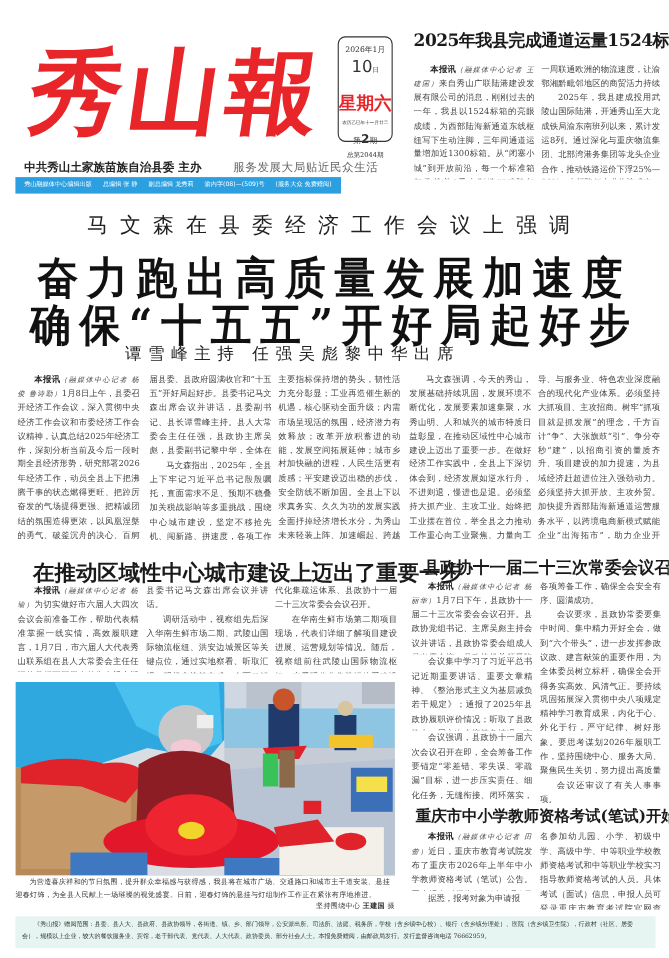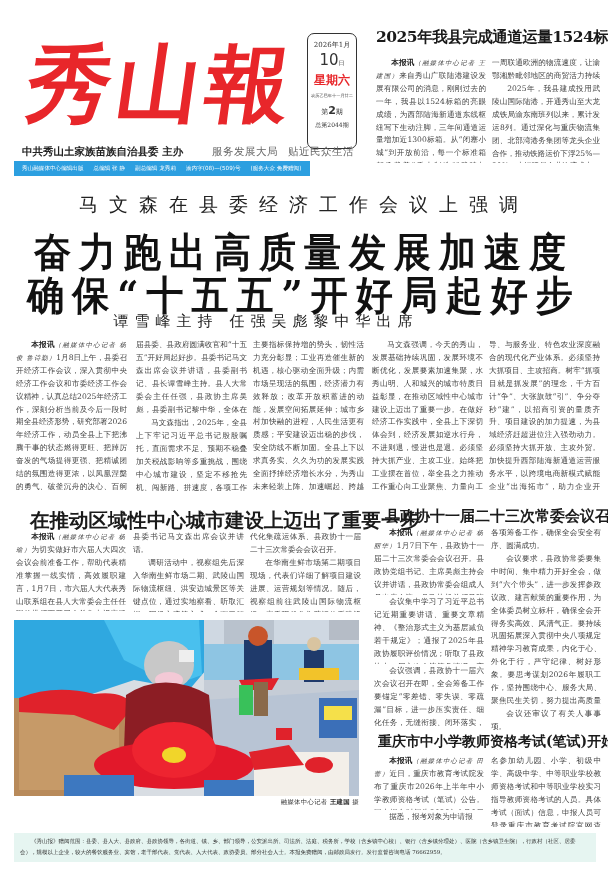--- a/index.html
+++ b/index.html
@@ -8,36 +8,36 @@
 
     
     .masthead-title {
       position: absolute; left: 28px; top: 28px; width: 262px; height: 112px;
       display: flex; align-items: center; justify-content: space-between;
       font-family: "DejaVu Serif", serif; font-weight: bold; color: #e8262a;
       font-size: 84px; line-height: 1; letter-spacing: 0;
     }
     .masthead-title span { display: inline-block; transform: skewX(-8deg); }
     .date-box {
-      position: absolute; left: 307px; top: 33px; width: 50px; height: 116px;
+      position: absolute; left: 307px; top: 33px; width: 50px; height: 96px;
       border: 1.5px solid #333; border-radius: 7px; text-align: center;
       font-family: "DejaVu Serif", serif; color: #333;
     }
     .date-box .ym { font-size: 7px; margin-top: 6px; }
     .date-box .day { font-family: "DejaVu Sans", sans-serif; font-size: 15px; margin-top: 3px; line-height: 1; }
     .date-box .day small { font-size: 6px; }
-    .date-box .week { color: #e8262a; font-weight: bold; font-size: 12px; margin-top: 4px; font-family: "DejaVu Sans", sans-serif; }
+    .date-box .week { color: #e8262a; font-weight: bold; font-size: 16px; margin-top: 16px; font-family: "DejaVu Sans", sans-serif; }
     .date-box .lunar { font-size: 4.2px; margin-top: 4px; white-space: nowrap; }
     .date-box .issue { font-size: 7px; margin-top: 6px; }
     .date-box .issue b { font-family: "DejaVu Sans", sans-serif; font-size: 11px; }
     .date-box .total { font-size: 6px; margin-top: 4px; }
 
     .sponsor { position: absolute; left: 22px; top: 145px; font-family: "DejaVu Sans", sans-serif; font-weight: bold; font-size: 10.5px; color: #222; }
     .slogan { position: absolute; left: 212px; top: 145px; font-size: 10.5px; color: #666; letter-spacing: 0.5px; }
-    .slogan span + span { margin-left: 10px; }
+    .slogan span + span { }
     .bluebar {
       position: absolute; left: 14px; top: 161px; width: 296px; height: 15px;
       background: #2c9fe0; color: #fff; font-family: "DejaVu Sans", sans-serif;
       font-size: 5.6px; line-height: 15px; padding-left: 8px; white-space: nowrap;
     }
     .bluebar span { margin-right: 10px; }
 
     
     .h-top {
       position: absolute; left: 376px; top: 27px; width: 226px;
@@ -170,21 +170,22 @@
     <rect x="285" y="48" width="40" height="12" fill="#f2c32a"></rect>
     <rect x="305" y="78" width="38" height="40" fill="#3b6fb8"></rect>
     <rect x="310" y="86" width="28" height="14" fill="#f5e04a"></rect>
     <rect x="240" y="132" width="95" height="44" fill="#f3efe9"></rect>
     <path d="M235 132 L275 125 L290 145 L240 150 Z" fill="#e0222b"></path>
     <ellipse cx="305" cy="145" rx="14" ry="8" fill="#e0222b"></ellipse>
     <rect x="262" y="108" width="16" height="12" fill="#e0222b"></rect>
   </svg>
 </div>
 <div class="caption">
-  <span class="credit"><span>融媒体中心记者</span> <b>王建国</b> <span>摄</span></span>
+  <span>为营造喜庆祥和的节日氛围，提升群众幸福感与获得感，我县将在城市广场、交通路口和城市主干道安装、悬挂迎春灯饰，为全县人民献上一场璀璨的视觉盛宴。日前，迎春灯饰的悬挂与灯组制作工作正在紧张有序地推进。</span>
+  <span class="credit"><span>坚持围绕中心</span> <b>王建国</b> <span>摄</span></span>
 </div>
 
 <div class="h2" style="left:385px; top:507px; font-size:15px;">县政协十一届二十三次常委会议召开</div>
 <div class="col" style="left:374px; top:527px; width:110px; height:68px;">
   <b>本报讯</b><span class="by">（融媒体中心记者 杨丽华）</span><span>1月7日下午，县政协十一届二十三次常委会会议召开。县政协党组书记、主席吴彪主持会议并讲话，县政协常委会组成人员出席会议，县政协机关领导班子成员及有关人员列席会议。</span>
 </div>
 <div class="col" style="left:374px; top:596px; width:110px; height:68px;">会议集中学习了习近平总书记近期重要讲话、重要文章精神、《整治形式主义为基层减负若干规定》；通报了2025年县政协履职评价情况；听取了县政协十一届六次会议筹备情况，审议通过了全会有关材料；部署了当前工作。</div>
 <div class="col" style="left:374px; top:665px; width:110px; height:65px;">会议强调，县政协十一届六次会议召开在即，全会筹备工作要锚定“零差错、零失误、零疏漏”目标，进一步压实责任、细化任务，无缝衔接、闭环落实，高质量完成</div>
 <div class="col noindent" style="left:491px; top:527px; width:110px; height:26px;">各项筹备工作，确保全会安全有序、圆满成功。</div>
 <div class="col" style="left:491px; top:553px; width:110px; height:155px;">会议要求，县政协常委要集中时间、集中精力开好全会，做到“六个带头”，进一步发挥参政议政、建言献策的重要作用，为全体委员树立标杆，确保全会开得务实高效、风清气正。要持续巩固拓展深入贯彻中央八项规定精神学习教育成果，内化于心、外化于行，严守纪律、树好形象。要思考谋划2026年履职工作，坚持围绕中心、服务大局、聚焦民生关切，努力提出高质量提案和高水平意见建议，展现政协委员履职风采，为助力“十五五”时期县域经济社会高质量发展作出新的更大贡献。</div>

